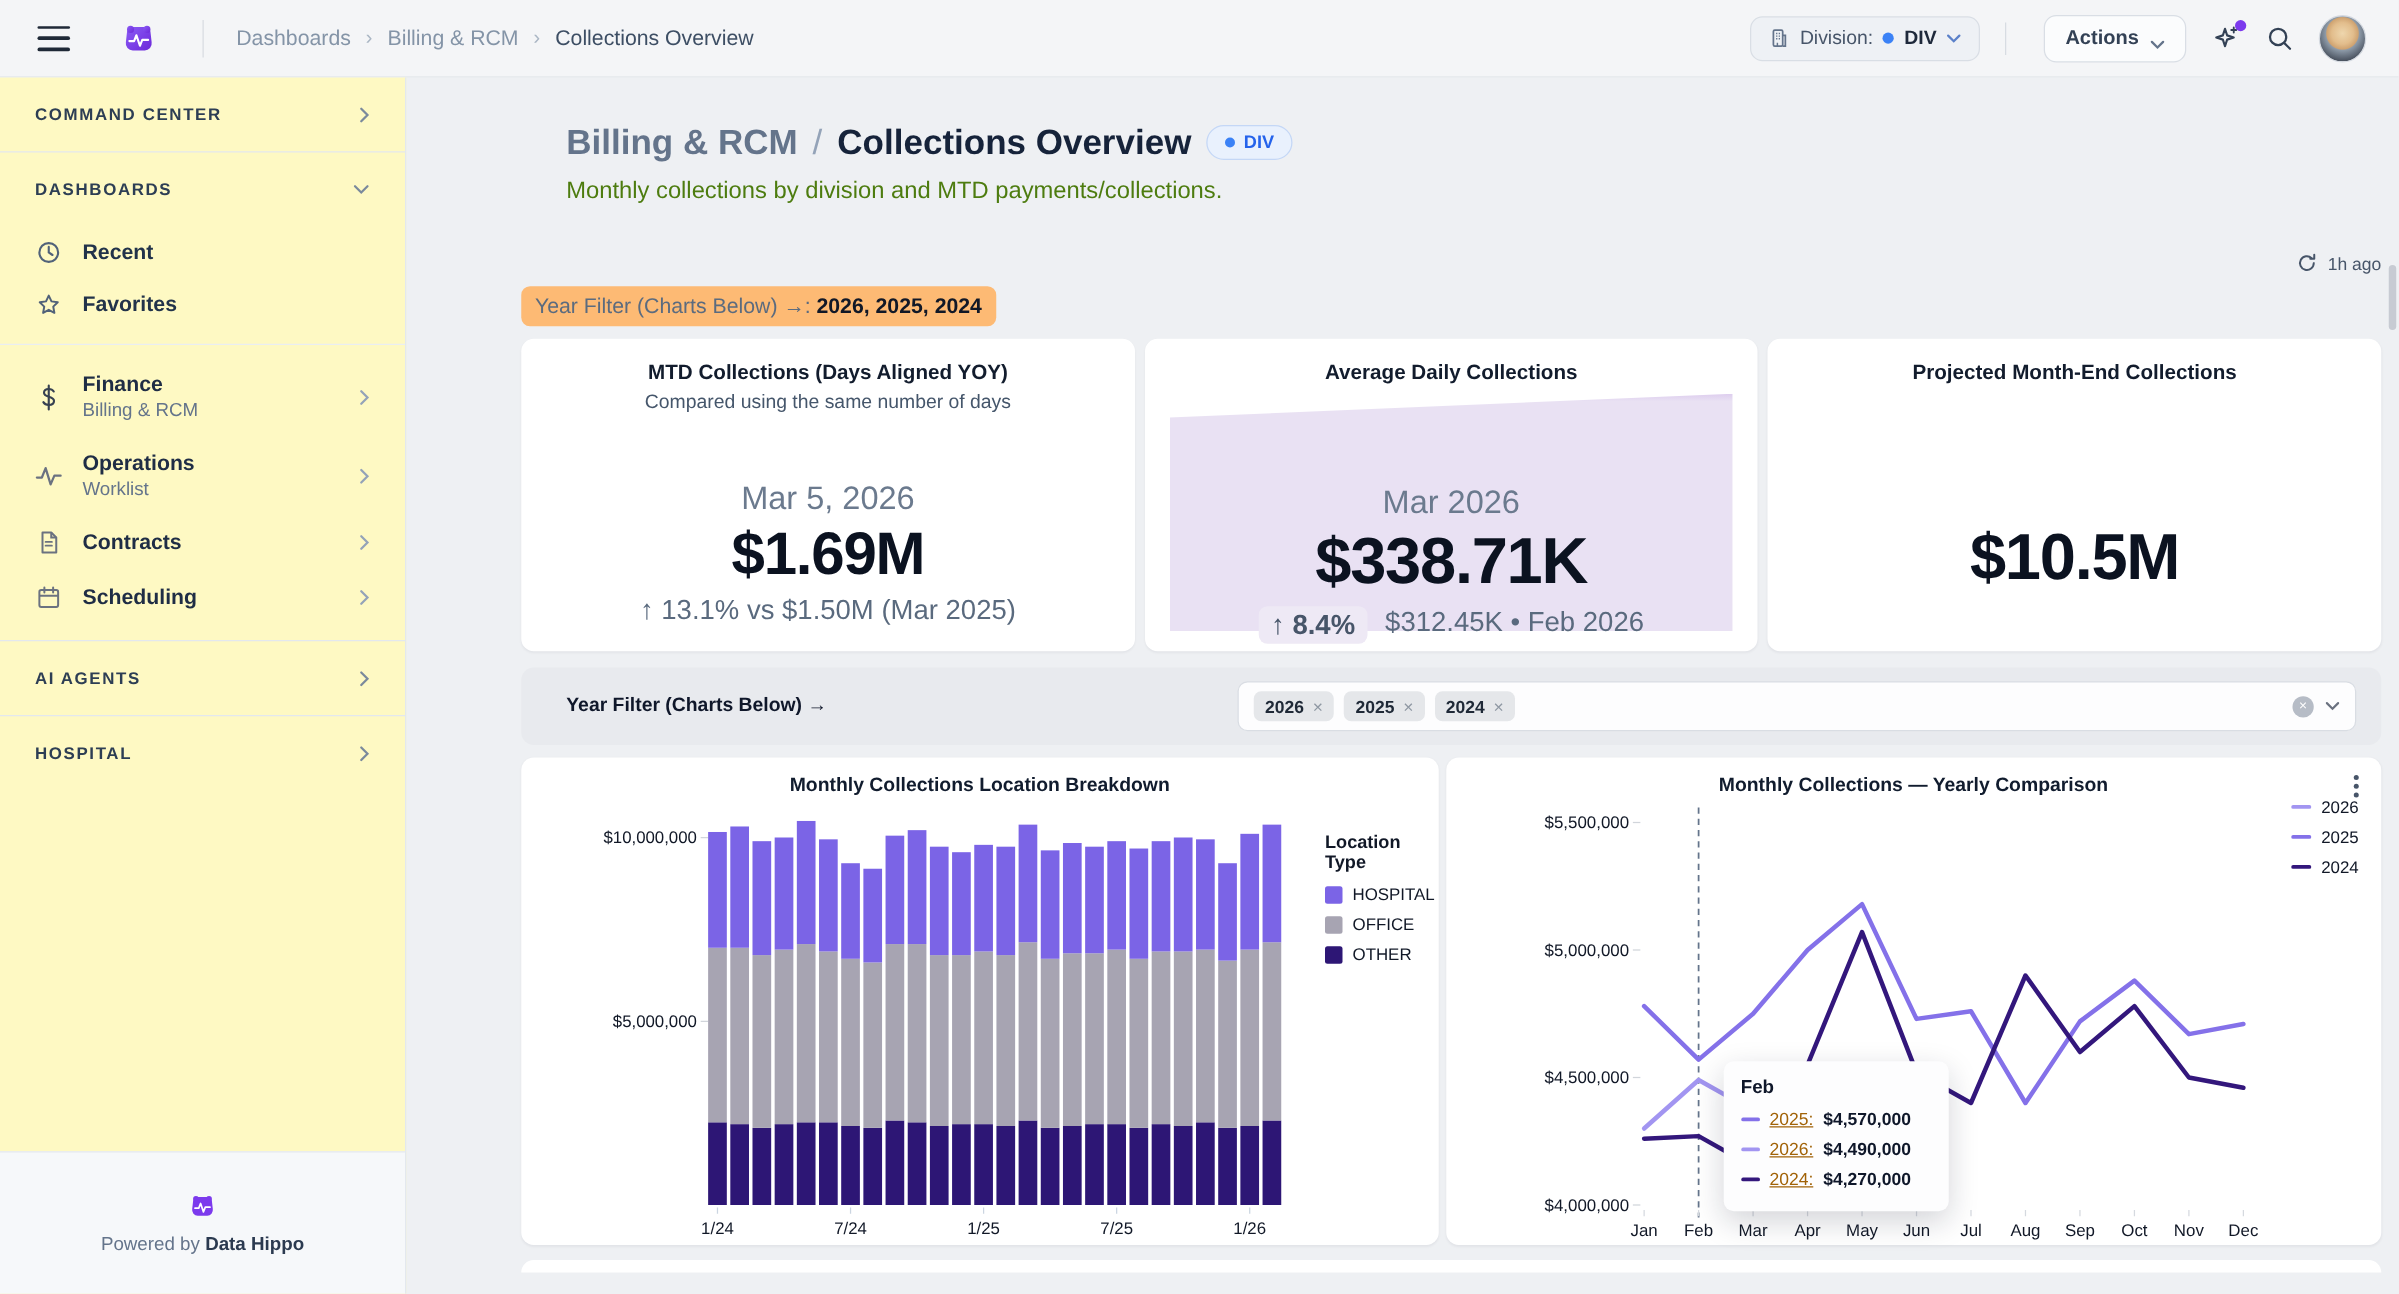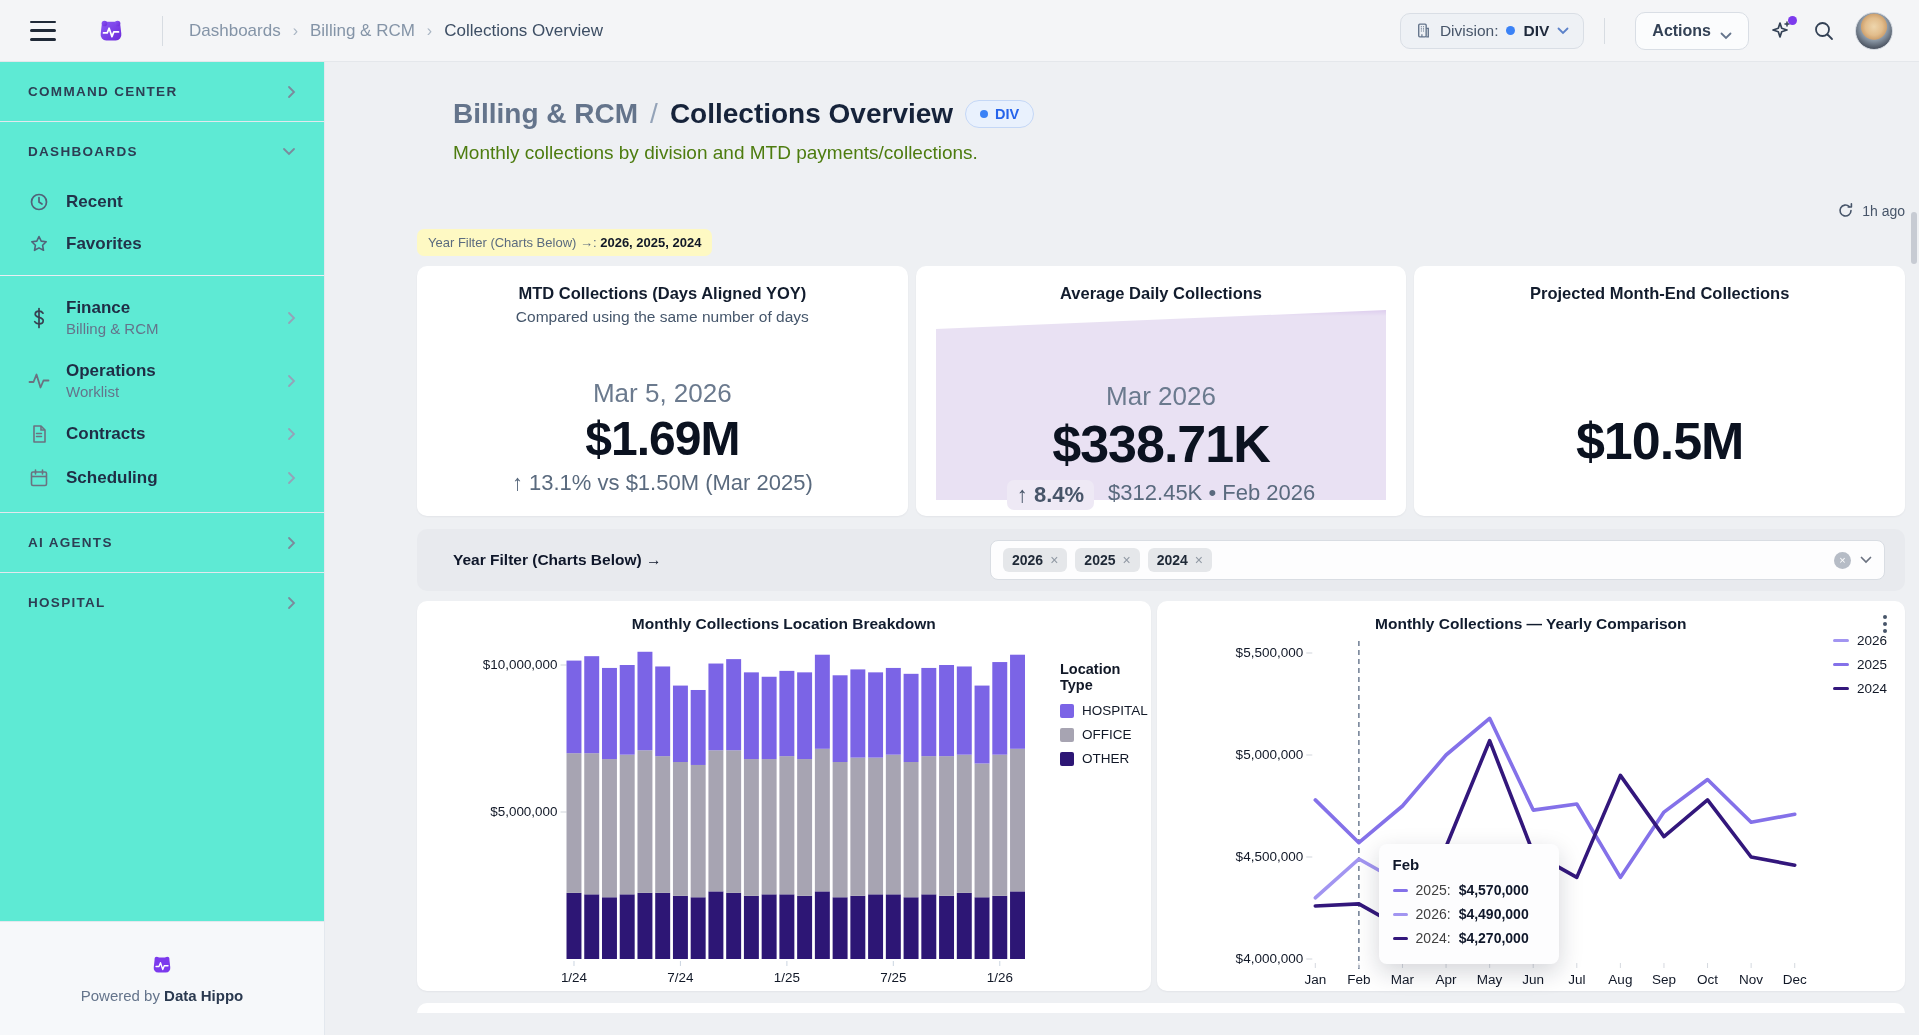--- a/index.html
+++ b/index.html
@@ -20,21 +20,21 @@
   .division-pill .div-val { color:#1e293b; font-weight:600; }
   .tb-divider2 { width:1px; height:26px; background:#d7dce2; }
   .actions-btn { display:flex; align-items:flex-end; gap:9px; background:#fbfcfd; border:1px solid #d9dee5; border-radius:10px; padding:9px 16px; font-size:16px; font-weight:600; color:#334155; cursor:pointer; font-family:inherit;margin-left:10px; }
   .icon-btn { position:relative; background:none; border:none; cursor:pointer; display:flex; align-items:center; }
   .notif-dot { position:absolute; top:-3px; right:-4px; width:9px; height:9px; background:#7c3aed; border-radius:50%; }
   .avatar { width:38px; height:38px; border-radius:50%; border:1px solid #d4d9e0; background:
     radial-gradient(circle at 50% 38%, #eed6ad 0%, #e2bd8c 30%, #cfa371 44%, #8d9aa8 47%, #474f5c 78%, #39404d 100%); }
 
   
   .shell { display:flex; height:973px; }
-  .sidebar { position:relative; width:325px; background:#5eead4; border-right:1px solid #e3e8ee; flex:none; }
+  .sidebar { position:relative; width:325px; background:#fef9c3; border-right:1px solid #e3e8ee; flex:none; }
   .section-head { display:flex; justify-content:space-between; align-items:center; padding:22px 28px; font-size:13.5px; font-weight:700; letter-spacing:1.3px; color:#2d3e54; cursor:pointer; }
   .sb-divider { border-top:1px solid #e3e8ee; }
   .sb-divider-inset { border-top:1px solid #eaeef2; margin:10px 0; }
   .side-item { display:flex; align-items:center; gap:16px; padding:11px 28px; cursor:pointer; }
   .side-item .side-label { font-size:17px; font-weight:600; color:#22334a; }
   .module-item { display:flex; align-items:center; gap:16px; padding:12px 28px; cursor:pointer; }
   .module-text { flex:1; }
   .module-text .m-title { font-size:17px; font-weight:700; color:#1f2d45; }
   .module-text .m-sub { font-size:15px; color:#64748b; margin-top:2px; }
   .side-icon { width:22px; display:flex; justify-content:center; }
@@ -48,21 +48,21 @@
   .page-head { margin:16px 0 0 36px; }
   .page-title { font-size:28px; display:flex; align-items:center; gap:12px; }
   .pt-prefix { color:#64748b; font-weight:700; }
   .pt-sep { color:#94a3b8; font-weight:400; }
   .pt-main { color:#16233a; font-weight:800; }
   .title-badge { display:inline-flex; align-items:center; gap:7px; border:1px solid #c4d7f6; background:#e9f1fd; color:#2563eb; font-size:14.5px; font-weight:700; border-radius:999px; padding:5px 14px; }
   .title-badge .bdot { width:8px; height:8px; border-radius:50%; background:#3b82f6; }
   .page-sub { margin:12px 0 0 0; font-size:19px; color:#4d7c0f; }
   .meta-row { display:flex; justify-content:flex-end; align-items:center; gap:8px; margin-top:38px; font-size:14px; color:#475569; }
   .chip-row { margin-top:10px; }
-  .summary-chip { display:inline-block; background:#fef9c3; border-radius:7px; padding:6px 11px; font-size:13px; }
+  .summary-chip { display:inline-block; background:#fdba74; border-radius:7px; padding:6px 11px; font-size:17px; }
   .summary-chip .sc-label { color:#5b6b7f; }
   .summary-chip .sc-years { color:#111827; font-weight:700; }
 
   
   .kpi-row { display:flex; gap:8px; margin-top:10px; height:250px; }
   .kpi-card { flex:1; background:#fff; border-radius:10px; box-shadow:0 1px 2px rgba(16,24,40,.05); position:relative; text-align:center; padding-top:18px; overflow:hidden; }
   .kpi-title { font-size:16.5px; font-weight:700; color:#121c2d; }
   .kpi-subtitle { font-size:15.5px; color:#45566b; margin-top:5px; }
   .kpi-period { font-size:26px; color:#6b7a8e; }
   .kpi-value { font-size:48px; font-weight:700; color:#0b1220; letter-spacing:-1px; margin-top:2px; }
@@ -96,21 +96,21 @@
   .bar-legend .sw { width:14px; height:14px; border-radius:2px; }
   .line-legend { position:absolute; right:18px; top:32px; font-size:13.5px; color:#111827; }
   .line-legend .row { display:flex; align-items:center; gap:8px; margin-bottom:9px; cursor:pointer; justify-content:flex-end; }
   .line-legend .sw { width:16px; height:3.5px; border-radius:2px; }
   .kebab { position:absolute; right:14px; top:10px; background:none; border:none; cursor:pointer; display:flex; flex-direction:column; gap:3px; padding:4px; }
   .kebab i { width:4px; height:4px; border-radius:50%; background:#475569; }
   .tooltip { position:absolute; left:222px; top:243px; width:180px; background:#fdfdfe; border-radius:8px; box-shadow:0 8px 24px rgba(15,23,42,.18); padding:12px 14px 10px 14px; }
   .tooltip .tt-title { font-size:15px; font-weight:700; color:#0f172a; margin-bottom:9px; }
   .tooltip .tt-row { display:flex; align-items:center; gap:8px; margin-bottom:8px; font-size:14px; }
   .tooltip .tt-sw { width:15px; height:3px; border-radius:2px; flex:none; }
-  .tooltip .tt-name { color:#404040; }
+  .tooltip .tt-name { color:#a16207;text-decoration:underline; }
   .tooltip .tt-val { color:#0f172a; font-weight:700; }
   .next-sliver { margin-top:12px; height:10px; background:#fff; border-radius:10px 10px 0 0; }
   .scroll-thumb { position:absolute; right:2px; top:150px; width:6px; height:52px; border-radius:3px; background:#c7cbd3; }
 
   svg text { font-family:"Liberation Sans", sans-serif; }
 </style>
 </head>
 <body>
 
 <header class="topbar">

